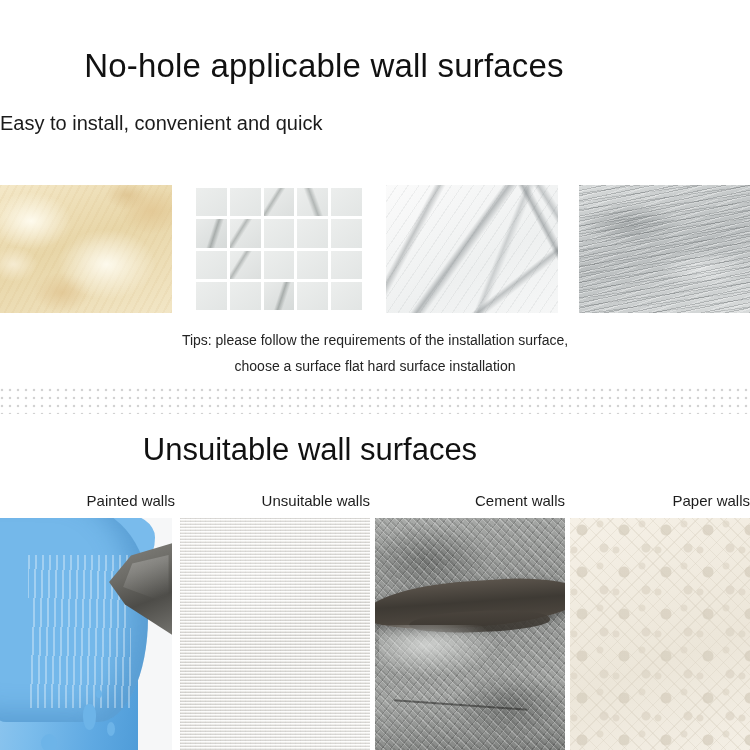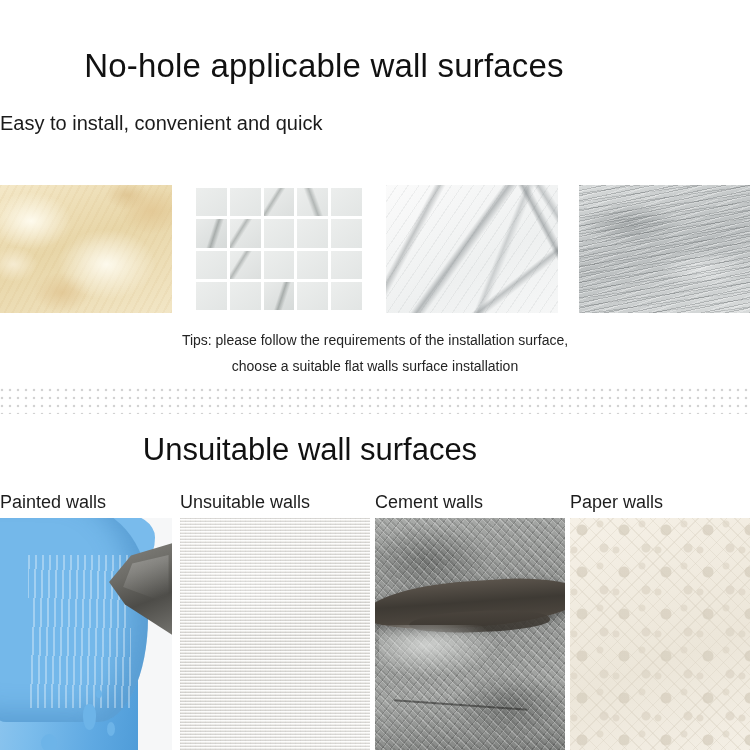--- a/index.html
+++ b/index.html
@@ -116,21 +116,21 @@
 
   
   .headline2{
     position:absolute;left:0;top:432px;width:620px;
     text-align:center;font-size:31px;font-weight:400;color:#111;
   }
   .bad-labels{
     position:absolute;left:0;top:492px;width:750px;height:22px;
   }
   .bad-label{
-    position:absolute;top:0;text-align:left;font-size:18px;color:#1d1d1d;
+    position:absolute;top:0;text-align:right;font-size:15px;color:#1d1d1d;
   }
   .bad-label.l1{left:0;width:175px;}
   .bad-label.l2{left:180px;width:190px;}
   .bad-label.l3{left:375px;width:190px;}
   .bad-label.l4{left:570px;width:180px;}
 
   .bad-row{position:absolute;left:0;top:518px;width:750px;height:232px;}
   .bad{position:absolute;top:0;height:232px;overflow:hidden;}
   .bad.b1{left:0;width:172px;}
   .bad.b2{left:180px;width:190px;}
@@ -283,21 +283,21 @@
       <div class="tex-marble"></div>
     </div>
 
     <div class="tile t4">
       <div class="tex-slate"></div>
     </div>
   </div>
 
   <div class="tips">
     <span class="line">Tips: please follow the requirements of the installation surface,</span>
-    <span class="line">choose a suitable flat walls surface installation</span>
+    <span class="line">choose a surface flat hard surface installation</span>
   </div>
 
   <div class="dotted-band"></div>
 
   <div class="headline2">Unsuitable wall surfaces</div>
 
   <div class="bad-labels">
     <div class="bad-label l1">Painted walls</div>
     <div class="bad-label l2">Unsuitable walls</div>
     <div class="bad-label l4">Paper walls</div>

